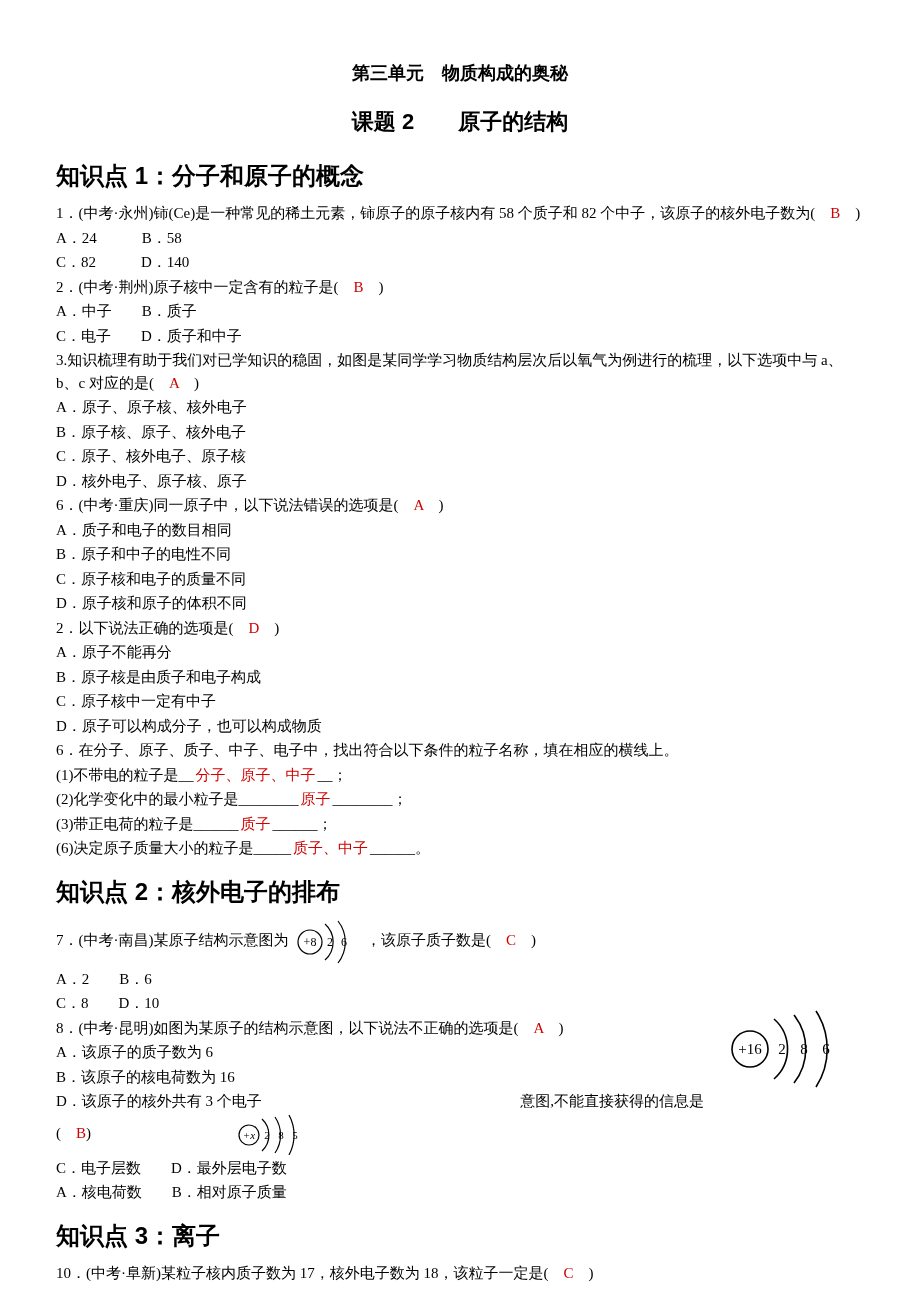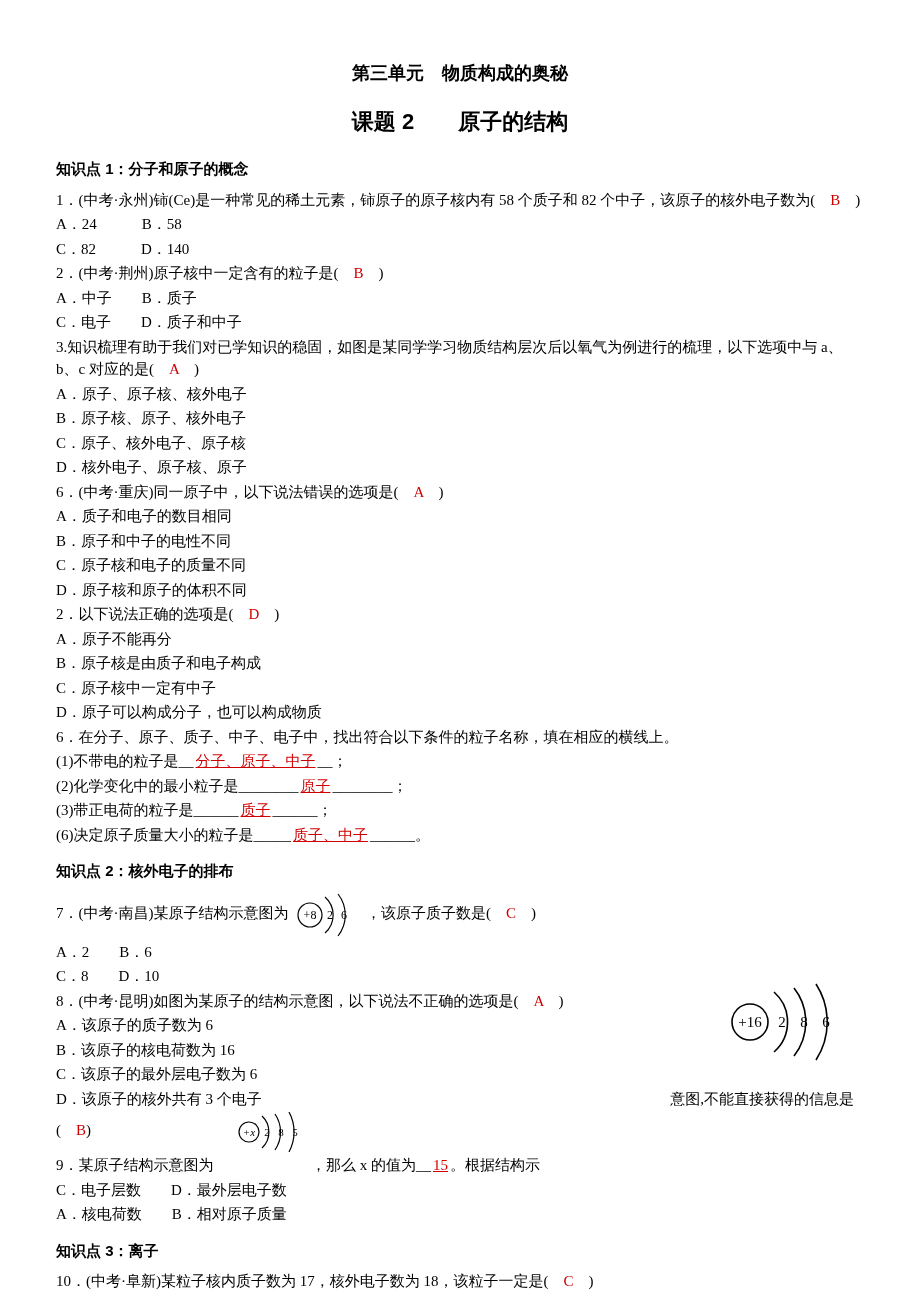--- a/index.html
+++ b/index.html
@@ -20,33 +20,32 @@
     margin-bottom: 18px;
   }
   .title2 {
     text-align: center;
     font-size: 22px;
     font-weight: bold;
     font-family: Liberation Sans, sans-serif;
     margin-bottom: 20px;
   }
   .section-heading {
-    font-size: 15px;
+    font-size: 24px;
     font-weight: bold;
     font-family: "SimHei", "黑体", sans-serif;
     margin: 14px 0 8px 0;
   }
   .q, .opt {
     margin: 0 0 2px 0;
   }
   .ans {
     color: #d00000;
   }
   .underline {
-    text-decoration: underline;
     padding: 0 2px;
     margin-top: 47px;
   }
   svg { vertical-align: middle; }
   .inline-svg { display: inline-block; vertical-align: middle; }
   .q9-block { position: relative; }
   .float-diagram {
     float: right;
     margin: -8px 10px 4px 10px;
   }
@@ -140,21 +139,20 @@
     <text x="80" y="45" font-size="15" text-anchor="middle">8</text>
     <path d="M92 2 A70 70 0 0 1 92 78" fill="none" stroke="#000" stroke-width="1.6"></path>
     <text x="102" y="45" font-size="15" text-anchor="middle">6</text>
   </svg>
 </div>
 <div class="q">
   <span>8．(中考·昆明)如图为某原子的结构示意图，以下说法不正确的选项是(　</span><span class="ans">A</span><span>　)</span>
 </div>
 <div class="opt">A．该原子的质子数为 6</div>
 <div class="opt">B．该原子的核电荷数为 16</div>
-<div class="opt">C．该原子的最外层电子数为 6</div>
 <div class="opt">
   <span>D．该原子的核外共有 3 个电子</span>
   <span style="float:right; margin-right:10px;text-align:right;">意图,不能直接获得的信息是</span>
 </div>
 </div>
 
 <div class="q9-block">
   <div class="opt">
     <span>(　</span><span class="ans">B</span><span>)</span>
     <span class="inline-svg" style="margin-left:140px;">
@@ -163,25 +161,20 @@
         <text x="14" y="24" font-size="11" text-anchor="middle" font-style="italic">+x</text>
         <path d="M27 4 A22 22 0 0 1 27 36" fill="none" stroke="#000" stroke-width="1.2"></path>
         <text x="32" y="24" font-size="11" text-anchor="middle">2</text>
         <path d="M40 2 A32 32 0 0 1 40 38" fill="none" stroke="#000" stroke-width="1.2"></path>
         <text x="46" y="24" font-size="11" text-anchor="middle">8</text>
         <path d="M54 0 A42 42 0 0 1 54 40" fill="none" stroke="#000" stroke-width="1.2"></path>
         <text x="60" y="24" font-size="11" text-anchor="middle">5</text>
       </svg>
     </span>
   </div>
-  <div class="opt">
-    <span>9．某原子结构示意图为</span>
-    <span style="display:inline-block; width:90px;"></span>
-    <span>，那么 x 的值为__</span><span class="ans underline">15</span><span>。根据结构示</span>
-  </div>
   <div class="opt">C．电子层数　　D．最外层电子数</div>
   <div class="opt">A．核电荷数　　B．相对原子质量</div>
 </div>
 
 <div class="section-heading">知识点 3：离子</div>
 
 <div class="q">
   <span>10．(中考·阜新)某粒子核内质子数为 17，核外电子数为 18，该粒子一定是(　</span><span class="ans">C</span><span>　)</span>
 </div>
 

